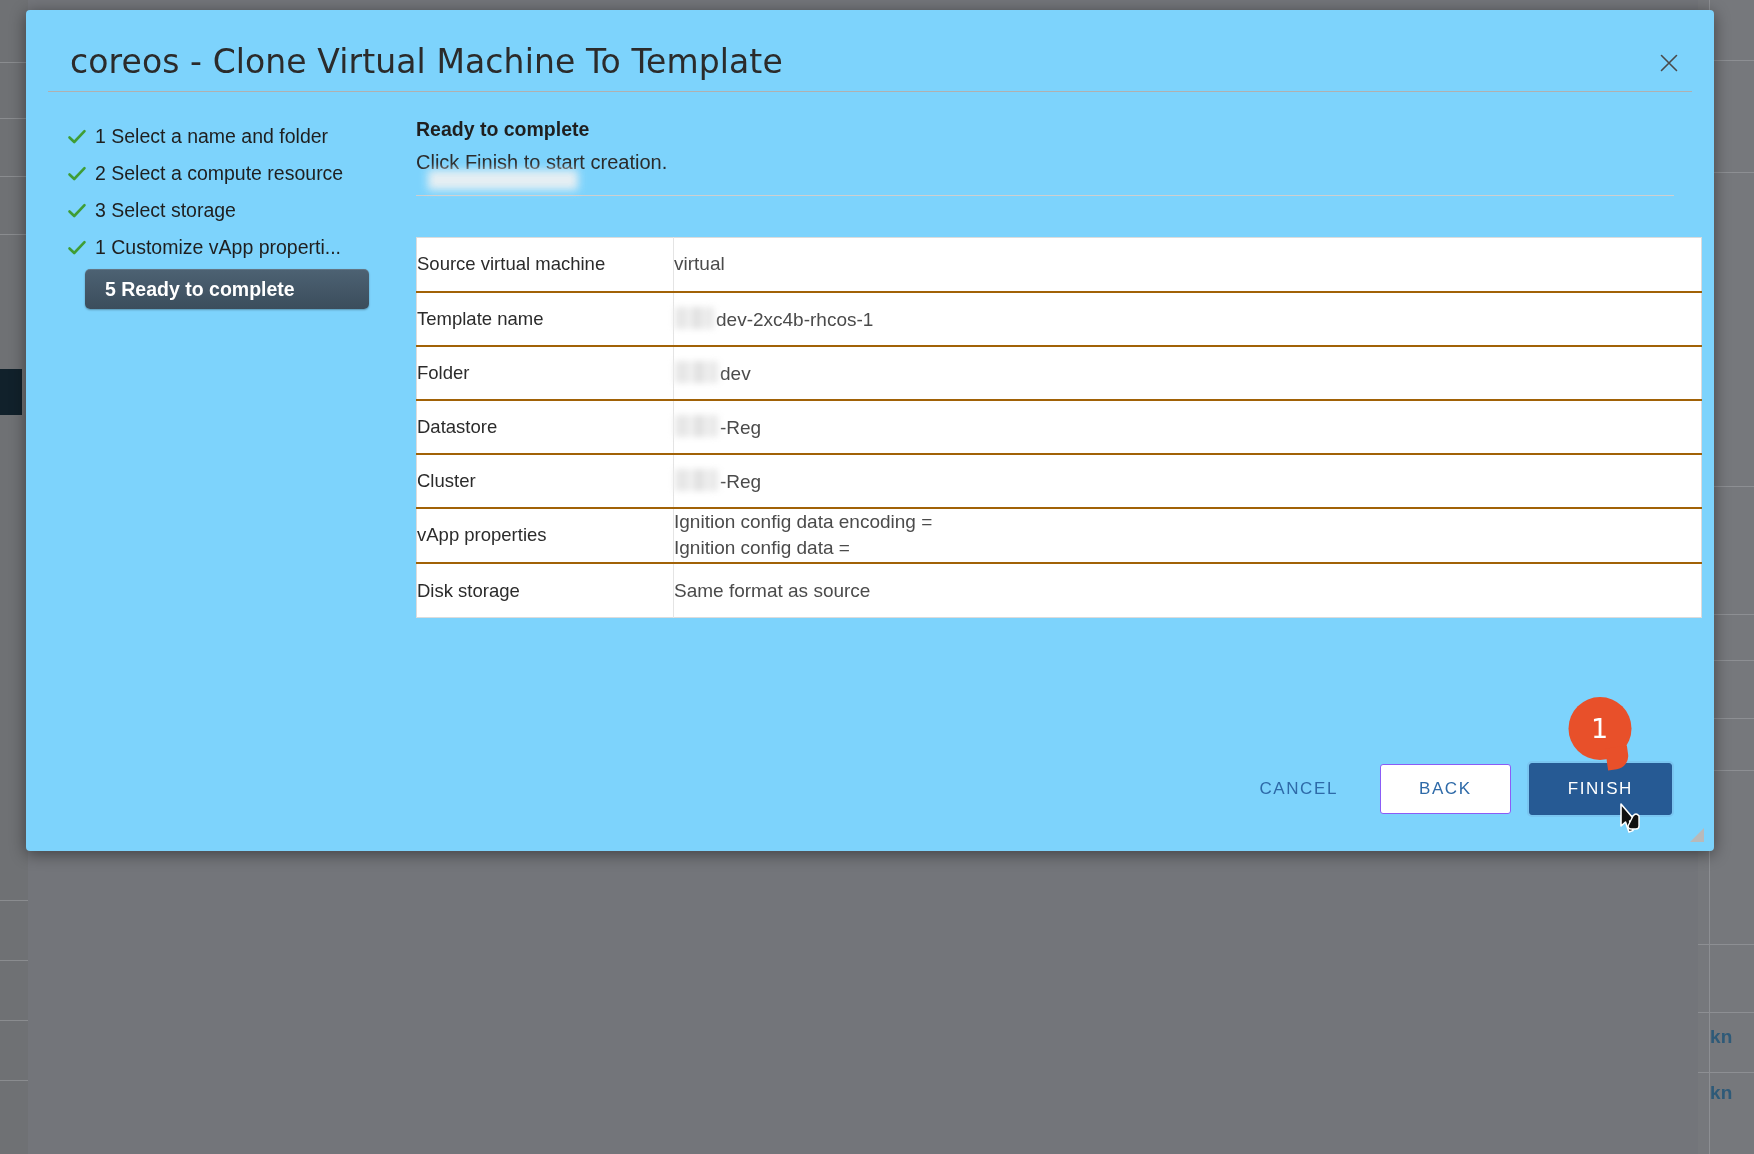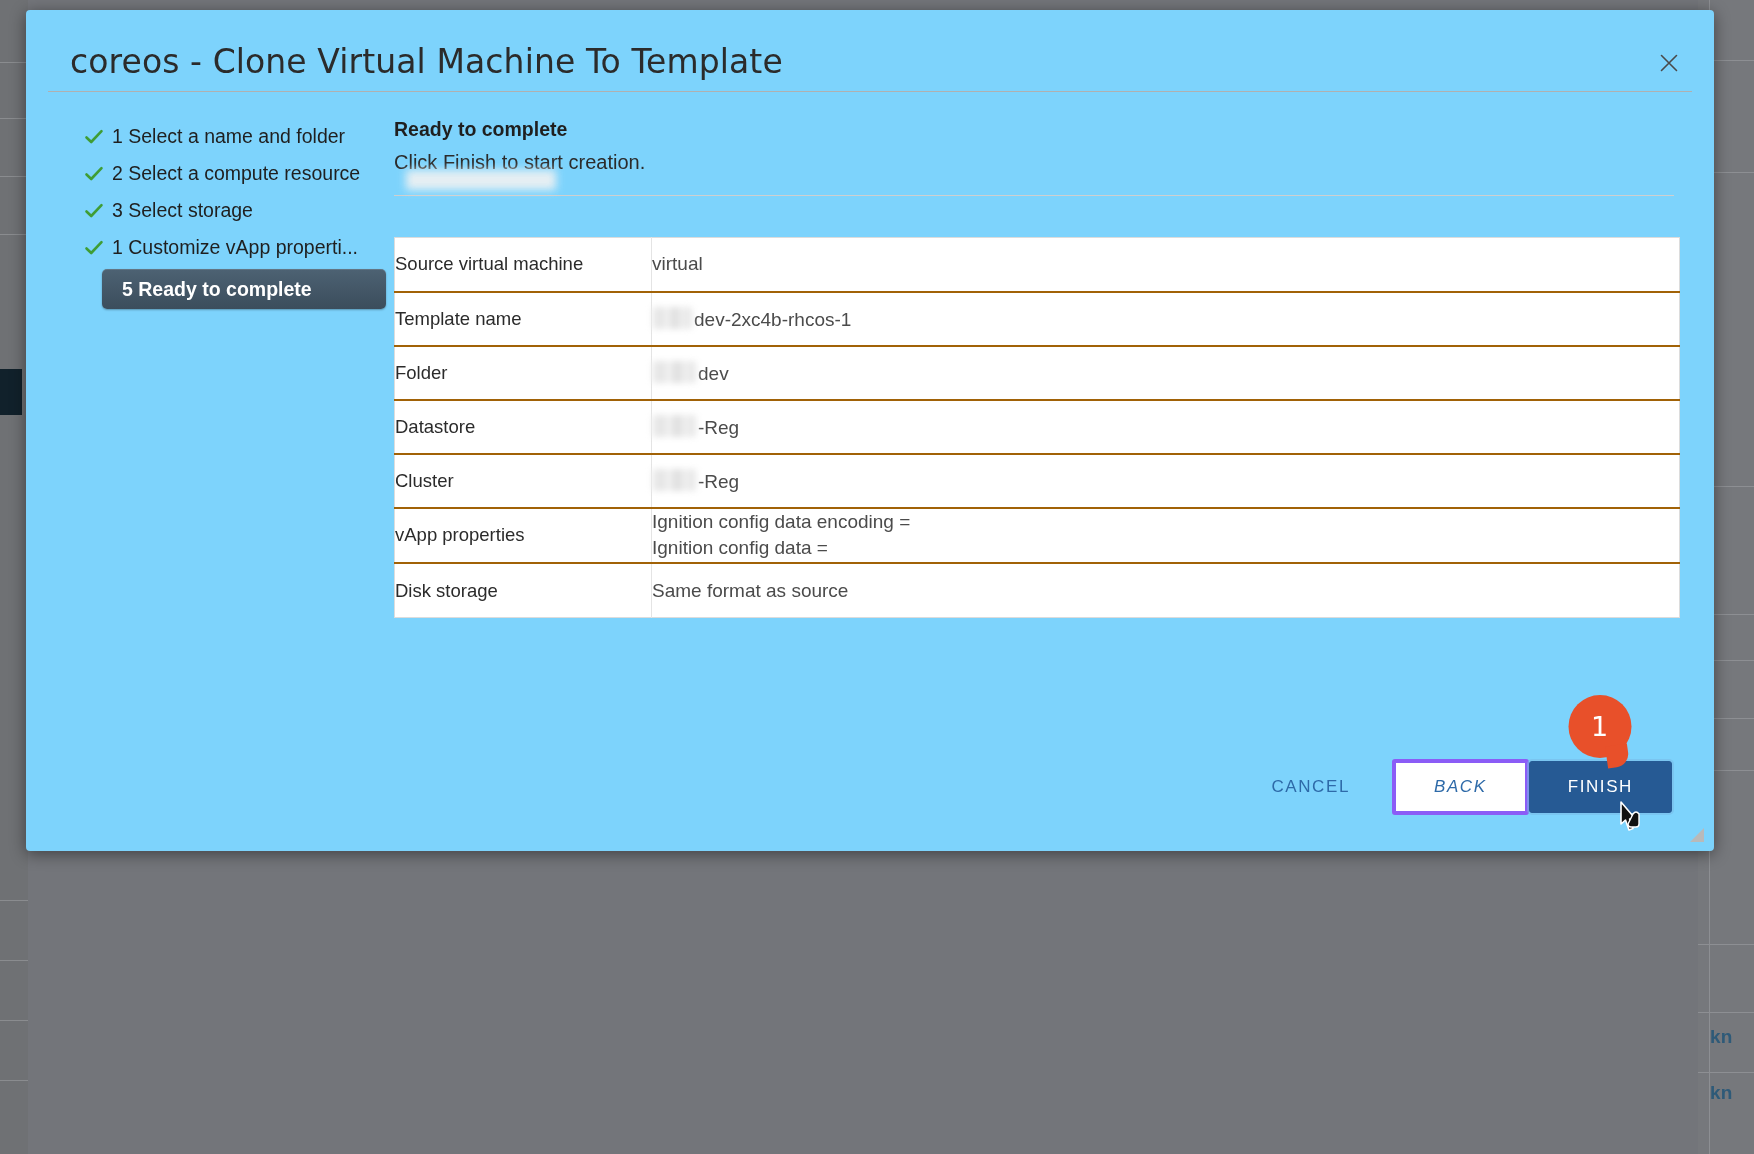--- a/index.html
+++ b/index.html
@@ -66,21 +66,21 @@
   #close-btn {
     position: absolute; right: 8px; top: 38px;
     width: 30px; height: 30px;
     display: flex; align-items: center; justify-content: center;
     cursor: pointer;
   }
   #close-btn svg { display: block; }
 
   
   #steps {
-    position: absolute; left: 52px; top: 108px; width: 315px;
+    position: absolute; left: 35px; top: 108px; width: 315px;
   }
   .step {
     position: relative;
     height: 37px;
     display: flex; align-items: center;
     padding-left: 34px;
     font-size: 19.5px;
     color: #1f1f1f;
     white-space: nowrap;
     cursor: pointer;
@@ -97,21 +97,21 @@
     height: 40px;
     border-radius: 5px;
     background: linear-gradient(180deg,#4d6273 0%,#3b4d5c 100%);
     color: #ffffff;
     font-weight: 700;
     box-shadow: inset 0 1px 0 rgba(255,255,255,.12), 0 1px 2px rgba(0,0,0,.3);
     margin-top: 3px;
   }
 
   
-  #main { position: absolute; left: 368px; top: 108px; right: 40px; }
+  #main { position: absolute; left: 390px; top: 108px; right: 40px; }
   #main-heading {
     font-size: 19.5px; font-weight: 700; color: #1f1f1f;
     margin-bottom: 10px;
   }
   #main-sub {
     font-size: 20px; font-weight: 400; color: #2b2b2b;
   }
   #main-divider {
     margin-top: 21px;
     height: 1px; background: #cfcfcf;
@@ -185,24 +185,24 @@
     color: #2e6aa8;
     background: transparent;
     border: none;
     padding: 12px 20px;
     margin-right: 22px;
     text-align: center;
   }
   #back-btn {
     color: #2e6aa8;
     background: #fff;
-    border: 4px solid #8b5cf6;
+    border: 1px solid #8b5cf6;
     border-radius: 3px;
     padding: 14px 38px;
-    font-style: italic;
+    margin-right: 18px;
   }
   #finish-btn {
     position: relative;
     color: #ffffff;
     background: #265a94;
     border: 1px solid #265a94;
     border-radius: 3px;
     padding: 15px 38px;
     box-shadow: 0 0 0 2px rgba(120,185,230,.55);
   }

